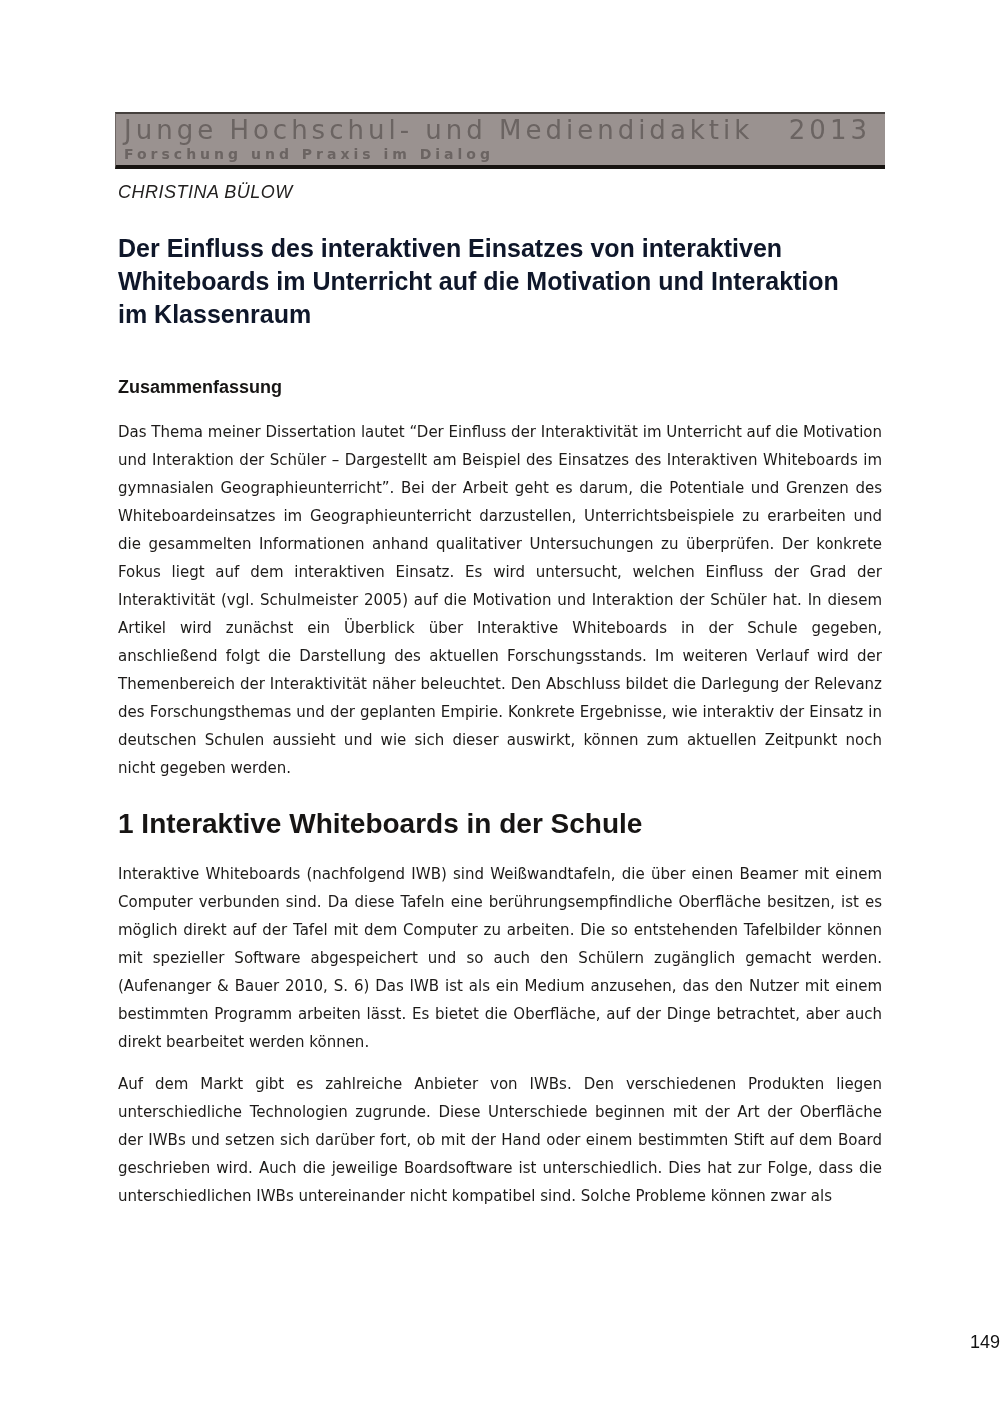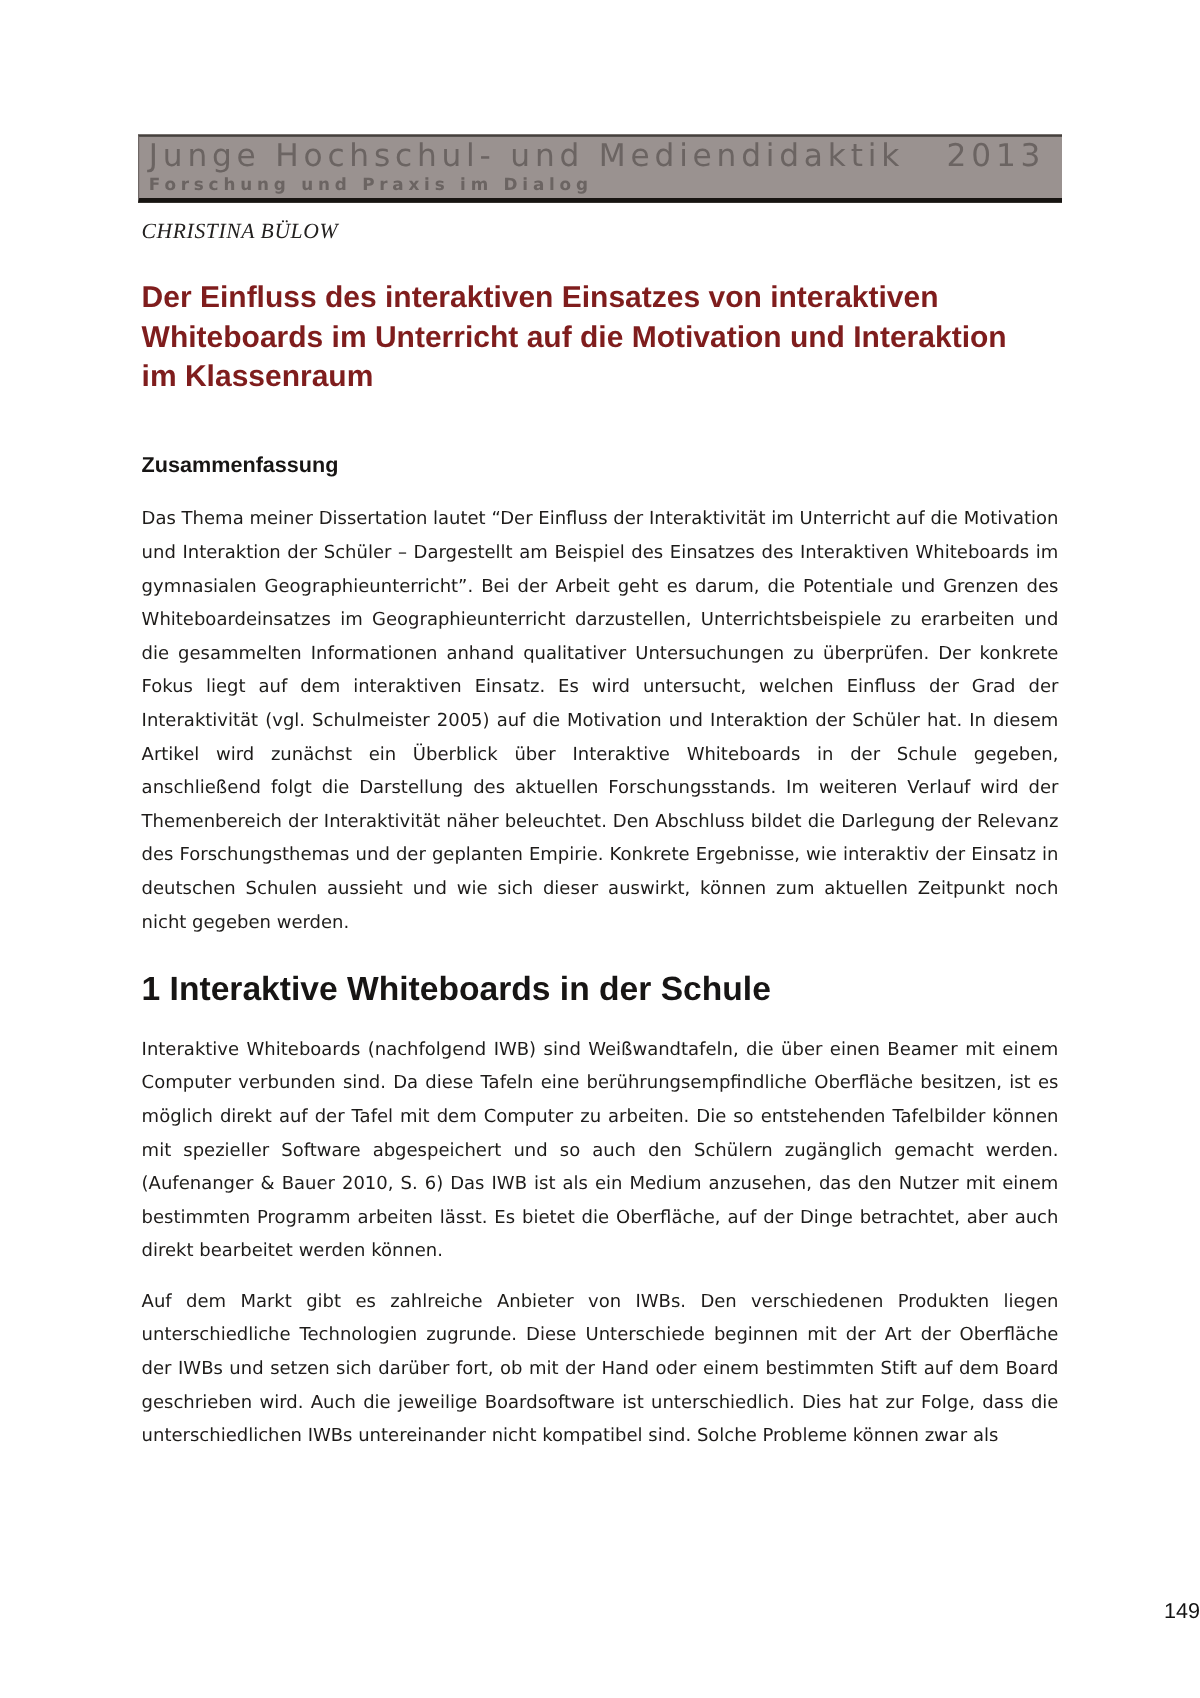--- a/index.html
+++ b/index.html
@@ -51,32 +51,32 @@
   }
 
   
   .content {
     position: absolute;
     top: 182px;
     left: 118px;
     width: 764px;
   }
   .author {
-    font-family: Liberation Serif, serif;
+    font-family: Liberation Sans, sans-serif;
     font-style: italic;
     font-size: 18px;
     letter-spacing: 0.5px;
     color: #232120;
   }
   .title {
     font-family: "Liberation Sans", sans-serif;
     font-size: 25px;
     font-weight: bold;
     line-height: 33px;
-    color: #7f1d1d;
+    color: #0f172a;
     width: 735px;
     margin: 29px 0 0 0;
   }
   h2.section-heading {
     font-family: "Liberation Sans", sans-serif;
     font-size: 18px;
     font-weight: bold;
     color: #171514;
     margin: 46px 0 0 0;
   }

